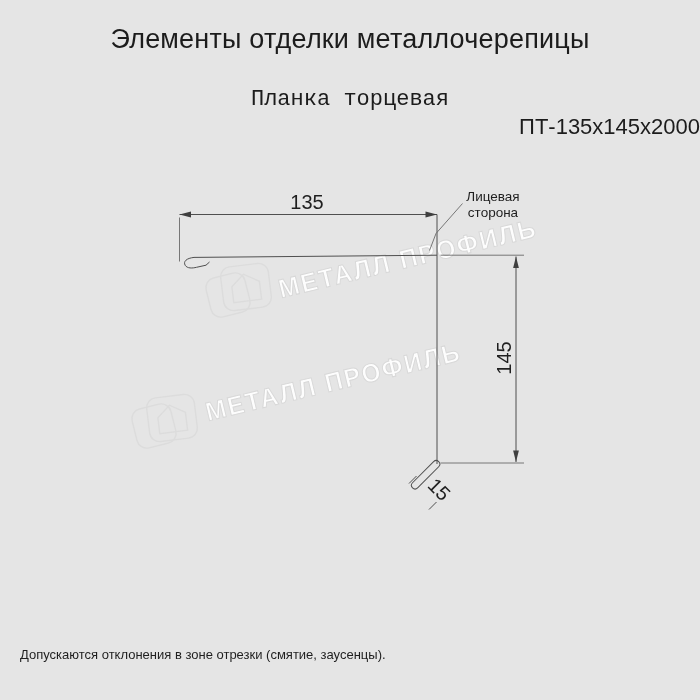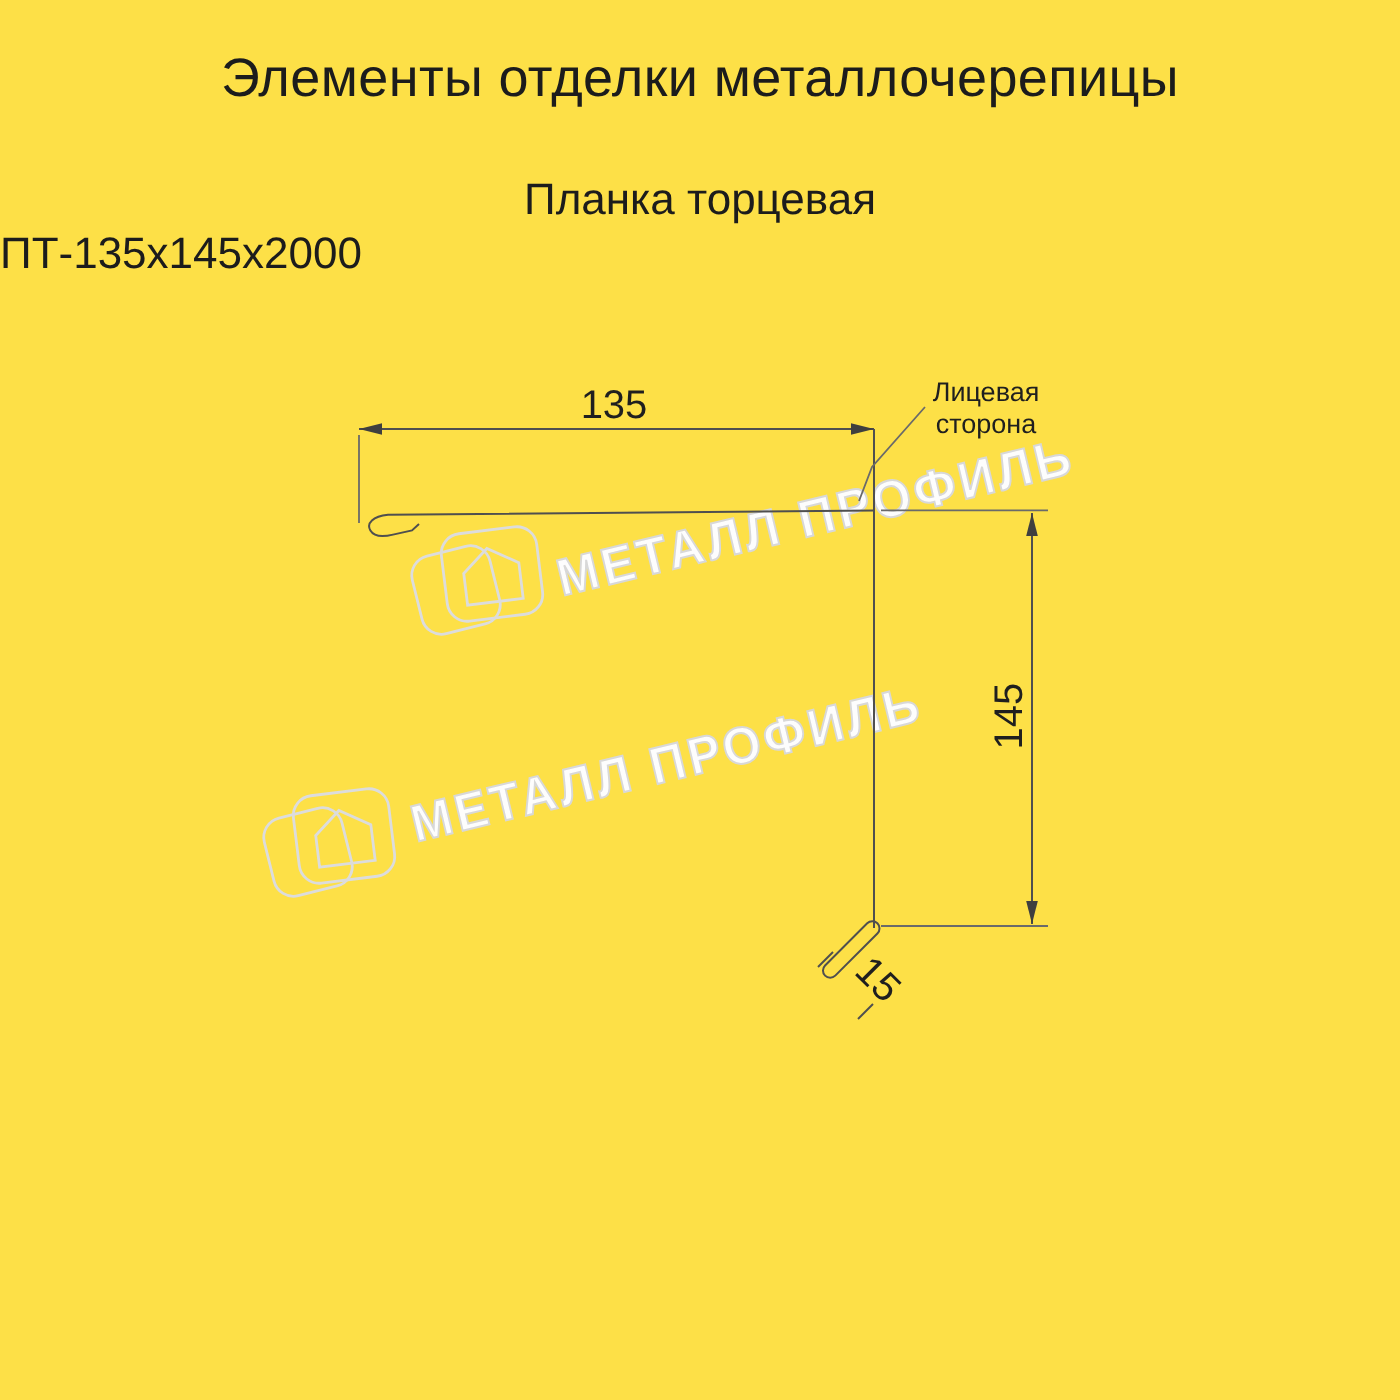--- a/index.html
+++ b/index.html
@@ -1,21 +1,21 @@
 <!DOCTYPE html>
 <html><head>
 <meta charset="utf-8">
 <style>
   html,body{margin:0;padding:0;background:#ffffff;}
-  #page{position:relative;width:700px;height:700px;background:#fde047;overflow:hidden;
+  #page{position:relative;width:700px;height:700px;background:#e5e5e5;overflow:hidden;
         font-family:"Liberation Sans",sans-serif;color:#1c1c1c;}
   .abs{position:absolute;}
   #title{top:24px;left:0;width:700px;text-align:center;font-size:27px;letter-spacing:.2px;color:#1c1c1c;}
-  #subtitle1{top:87px;left:0;width:700px;text-align:center;font-size:22px;color:#1c1c1c;}
-  #subtitle2{top:114px;left:0;width:700px;text-align:left;font-size:22px;color:#1c1c1c;}
+  #subtitle1{top:87px;left:0;width:700px;text-align:center;font-size:22px;color:#1c1c1c;font-family:Liberation Mono, monospace;}
+  #subtitle2{top:114px;left:0;width:700px;text-align:right;font-size:22px;color:#1c1c1c;}
   #footnotes{left:20px;top:646px;font-size:13px;line-height:17.5px;color:#1f1f1f;}
   #diagram{position:absolute;left:0;top:0;width:700px;height:700px;}
   
   .dline{stroke:#4f4f4f;stroke-width:1;fill:none;}
   .thin{stroke:#6a6a6a;stroke-width:0.9;fill:none;}
   .darrow{fill:#3f3f3f;stroke:none;}
   .dtext{fill:#1f1f1f;font-family:"Liberation Sans",sans-serif;font-size:20px;}
   .ltext{fill:#1f1f1f;font-family:"Liberation Sans",sans-serif;font-size:13.5px;}
   .wm-shape{stroke:#dcdcdc;stroke-width:1.4;fill:none;}
   .wm-text{font-family:"Liberation Sans",sans-serif;font-weight:bold;font-size:26px;
@@ -72,15 +72,16 @@
     <line class="dline" x1="409" y1="483.5" x2="416.5" y2="476"></line>
     <line class="dline" x1="429" y1="509.5" x2="436.5" y2="502"></line>
     <text class="dtext" font-size="18" transform="translate(426.5,486.5) rotate(45)" text-anchor="start">15</text>
 
     <path class="thin" d="M462.5,203.5 L436,233.5 L429.5,250.5"></path>
     <text class="ltext" x="493" y="200.5" text-anchor="middle">Лицевая</text>
     <text class="ltext" x="493" y="216.5" text-anchor="middle">сторона</text>
   </svg>
 
   <div id="footnotes" class="abs">
+    <div>Допускаются отклонения в зоне отрезки (смятие, заусенцы).</div>
   </div>
 
 </div>
 
 </body></html>

